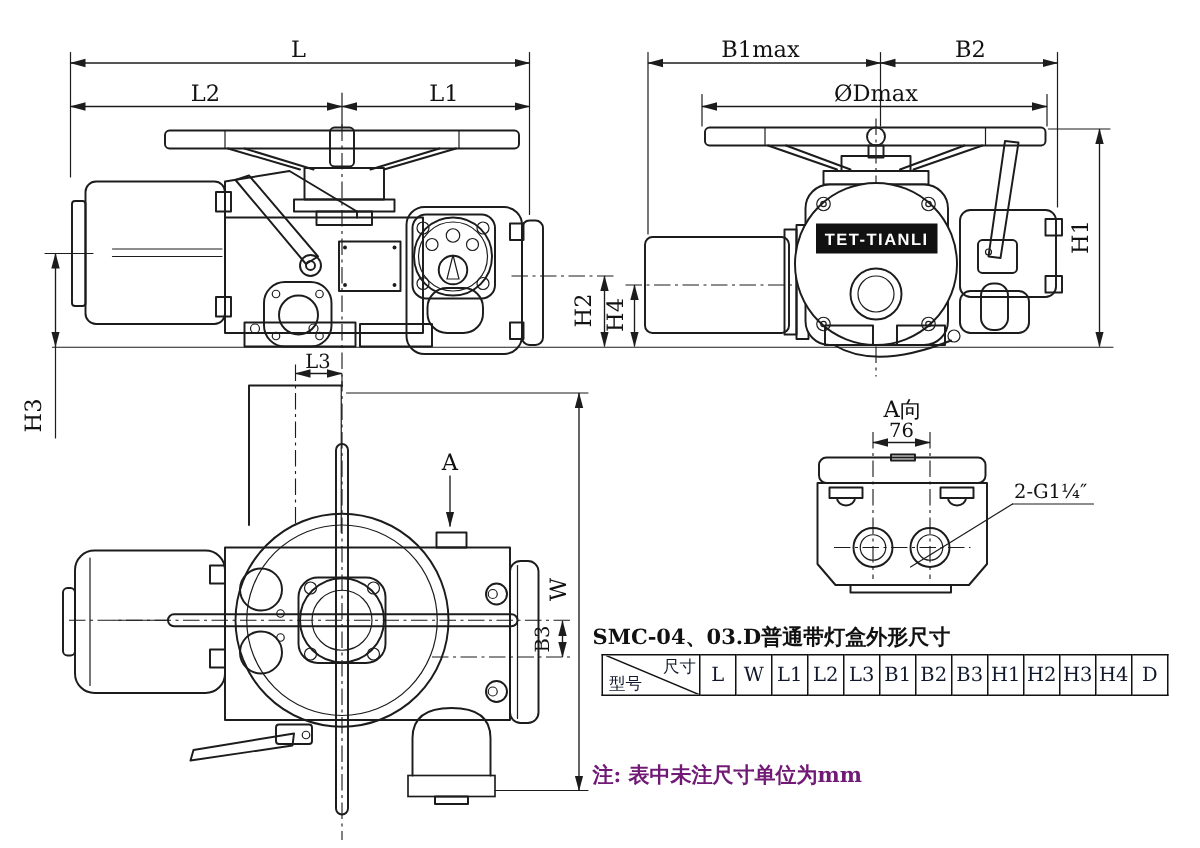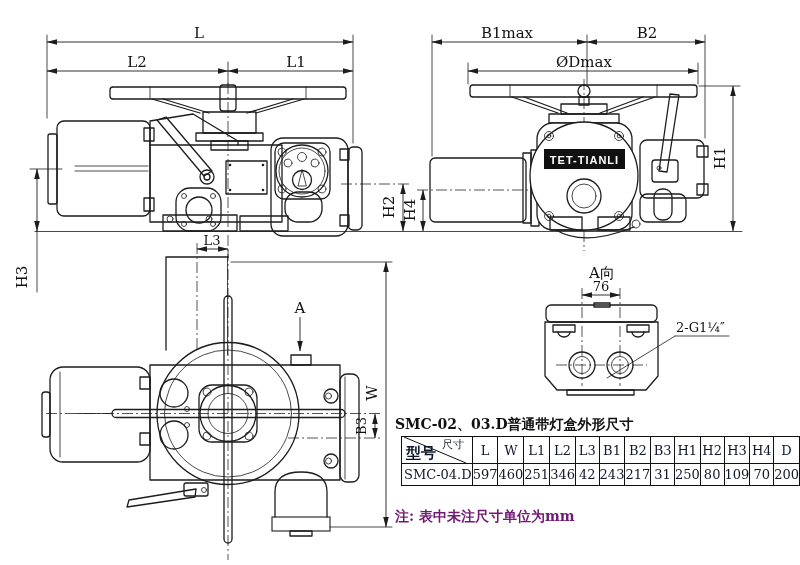--- a/index.html
+++ b/index.html
@@ -19,21 +19,21 @@
   .title{position:absolute;left:395px;top:416px;font:bold 14px "DejaVu Serif",serif;color:#111;white-space:nowrap;}
   .note{position:absolute;left:395px;top:508px;font:bold 14px "DejaVu Serif",serif;color:#701a75;white-space:nowrap;}
   .dimtable{position:absolute;left:401px;top:436px;border-collapse:collapse;table-layout:fixed;}
   .dimtable td,.dimtable th{border:1.5px solid #111;font:13px "DejaVu Serif",serif;color:#0f172a;
      text-align:center;padding:0;height:21px;overflow:hidden;}
   .dimtable th{font-weight:normal;}
   .dimtable .model{width:62px;text-align:left;padding-left:2px;white-space:nowrap;}
   .dimtable .v{width:23px;}
   .corner{position:relative;width:62px;height:26px;}
   .corner .ctop{position:absolute;right:2px;top:0;font-size:11px;}
-  .corner .cbot{position:absolute;left:2px;bottom:0;font-size:15px;font-weight:bold;}
+  .corner .cbot{position:absolute;left:2px;bottom:0;font-size:11px;}
   .corner svg{position:absolute;left:0;top:0;}
 </style>
 </head>
 <body>
 
 
 
 <svg width="800" height="565" viewBox="0 0 800 565">
   <defs>
     <marker id="arr" markerWidth="11" markerHeight="7" refX="10" refY="3.5" orient="auto-start-reverse" markerUnits="userSpaceOnUse">
@@ -287,21 +287,21 @@
     <circle class="t" cx="582" cy="365" r="8.5"></circle>
     <circle class="o" cx="620" cy="365" r="13"></circle>
     <circle class="t" cx="620" cy="365" r="8.5"></circle>
     <line class="t" x1="675" y1="336" x2="729" y2="336"></line>
     <line class="t" x1="675" y1="336" x2="607" y2="378"></line>
     <text class="s" x="676" y="332">2-G1¼″</text>
   </g>
 </svg>
 
 
-<div class="title">SMC-02、03.D普通带灯盒外形尺寸</div>
+<div class="title">SMC-04、03.D普通带灯盒外形尺寸</div>
 
 <table class="dimtable">
   <tbody>
       <tr>
     <th class="model">
       <div class="corner">
         <svg width="62" height="26">
               <line x1="0" y1="0" x2="62" y2="26" stroke="#111" stroke-width="1"></line>
             </svg>
         <span class="ctop">尺寸</span>
@@ -315,35 +315,19 @@
     <th class="v">L3</th>
     <th class="v">B1</th>
     <th class="v">B2</th>
     <th class="v">B3</th>
     <th class="v">H1</th>
     <th class="v">H2</th>
     <th class="v">H3</th>
     <th class="v">H4</th>
     <th class="v">D</th>
   </tr>
-  <tr>
-    <td class="model">SMC-04.D</td>
-    <td class="v">597</td>
-    <td class="v">460</td>
-    <td class="v">251</td>
-    <td class="v">346</td>
-    <td class="v">42</td>
-    <td class="v">243</td>
-    <td class="v">217</td>
-    <td class="v">31</td>
-    <td class="v">250</td>
-    <td class="v">80</td>
-    <td class="v">109</td>
-    <td class="v">70</td>
-    <td class="v">200</td>
-  </tr>
 </tbody>
   </table>
 
 <div class="note">注: 表中未注尺寸单位为mm</div>
 
 
 
 
 </body></html>

